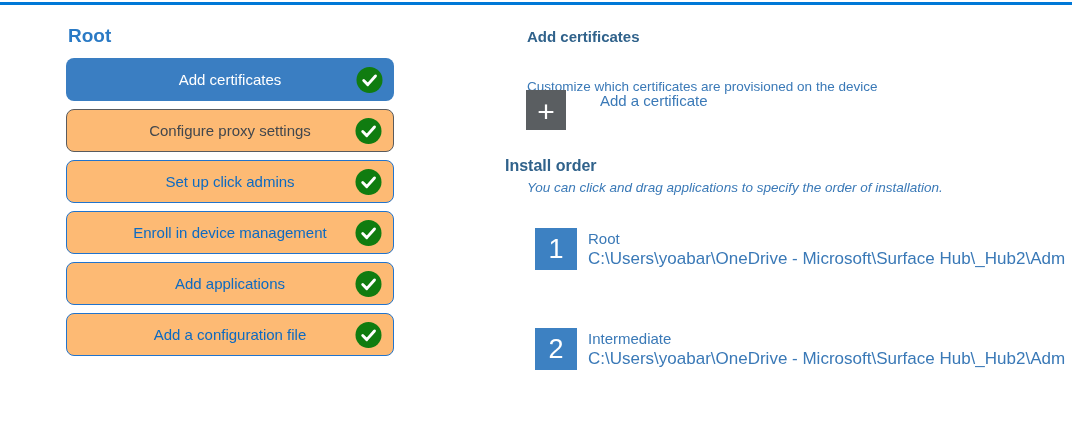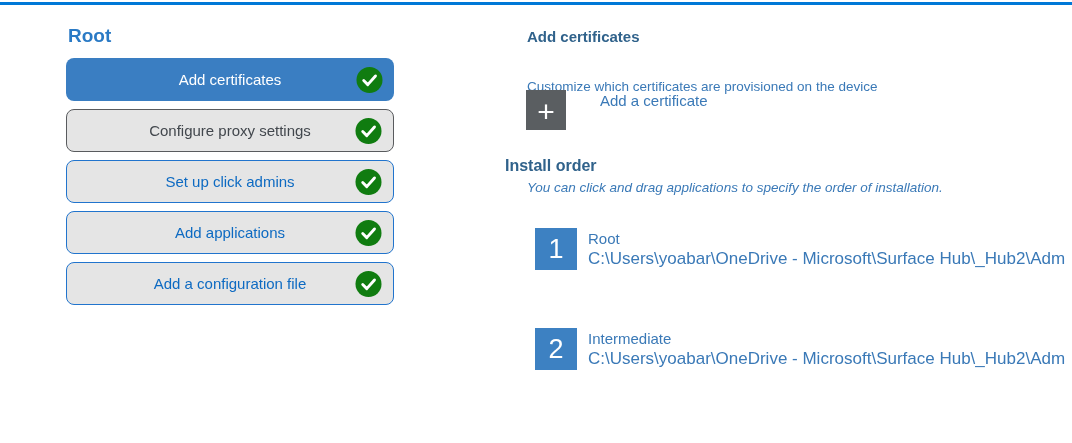--- a/index.html
+++ b/index.html
@@ -18,21 +18,21 @@
     position:absolute;left:68px;top:25px;
     font-size:19px;font-weight:bold;color:var(--steps-title-blue,#2a7ac5);
   }
   .steps-list{
     position:absolute;left:66px;top:58px;width:328px;
     display:flex;flex-direction:column;gap:8px;
   }
   .step-btn{
     height:43px;box-sizing:border-box;border-radius:8px;
     display:flex;align-items:center;justify-content:center;
-    position:relative;font-size:15px;background:#e5e5e5;cursor:pointer;
+    position:relative;font-size:15px;background:#fdba74;cursor:pointer;
   }
   .step-btn.selected{
     background:var(--selected-step-bg,#3a7ec2);color:#ffffff;border:none;
   }
   .step-btn.hover{
     border:1px solid var(--step-border-gray,#595b5e);
     color:var(--step-text-gray,#42474d);
   }
   .step-btn.default{
     border:1px solid var(--step-border-blue,#2174cd);
@@ -119,20 +119,27 @@
       </svg>
     </div>
     <div class="step-btn default">
       <span class="step-label">Set up click admins</span>
       <svg class="check" viewBox="0 0 28 28">
         <circle cx="14" cy="14" r="13.5" fill="#107c10"></circle>
         <path d="M8 14.6l4.2 4.2 8-9" stroke="#ffffff" stroke-width="3" fill="none" stroke-linecap="round" stroke-linejoin="round"></path>
       </svg>
     </div>
     <div class="step-btn default">
+      <span class="step-label">Enroll in device management</span>
+      <svg class="check" viewBox="0 0 28 28">
+        <circle cx="14" cy="14" r="13.5" fill="#107c10"></circle>
+        <path d="M8 14.6l4.2 4.2 8-9" stroke="#ffffff" stroke-width="3" fill="none" stroke-linecap="round" stroke-linejoin="round"></path>
+      </svg>
+    </div>
+    <div class="step-btn default">
       <span class="step-label">Add applications</span>
       <svg class="check" viewBox="0 0 28 28">
         <circle cx="14" cy="14" r="13.5" fill="#107c10"></circle>
         <path d="M8 14.6l4.2 4.2 8-9" stroke="#ffffff" stroke-width="3" fill="none" stroke-linecap="round" stroke-linejoin="round"></path>
       </svg>
     </div>
     <div class="step-btn default">
       <span class="step-label">Add a configuration file</span>
       <svg class="check" viewBox="0 0 28 28">
         <circle cx="14" cy="14" r="13.5" fill="#107c10"></circle>

